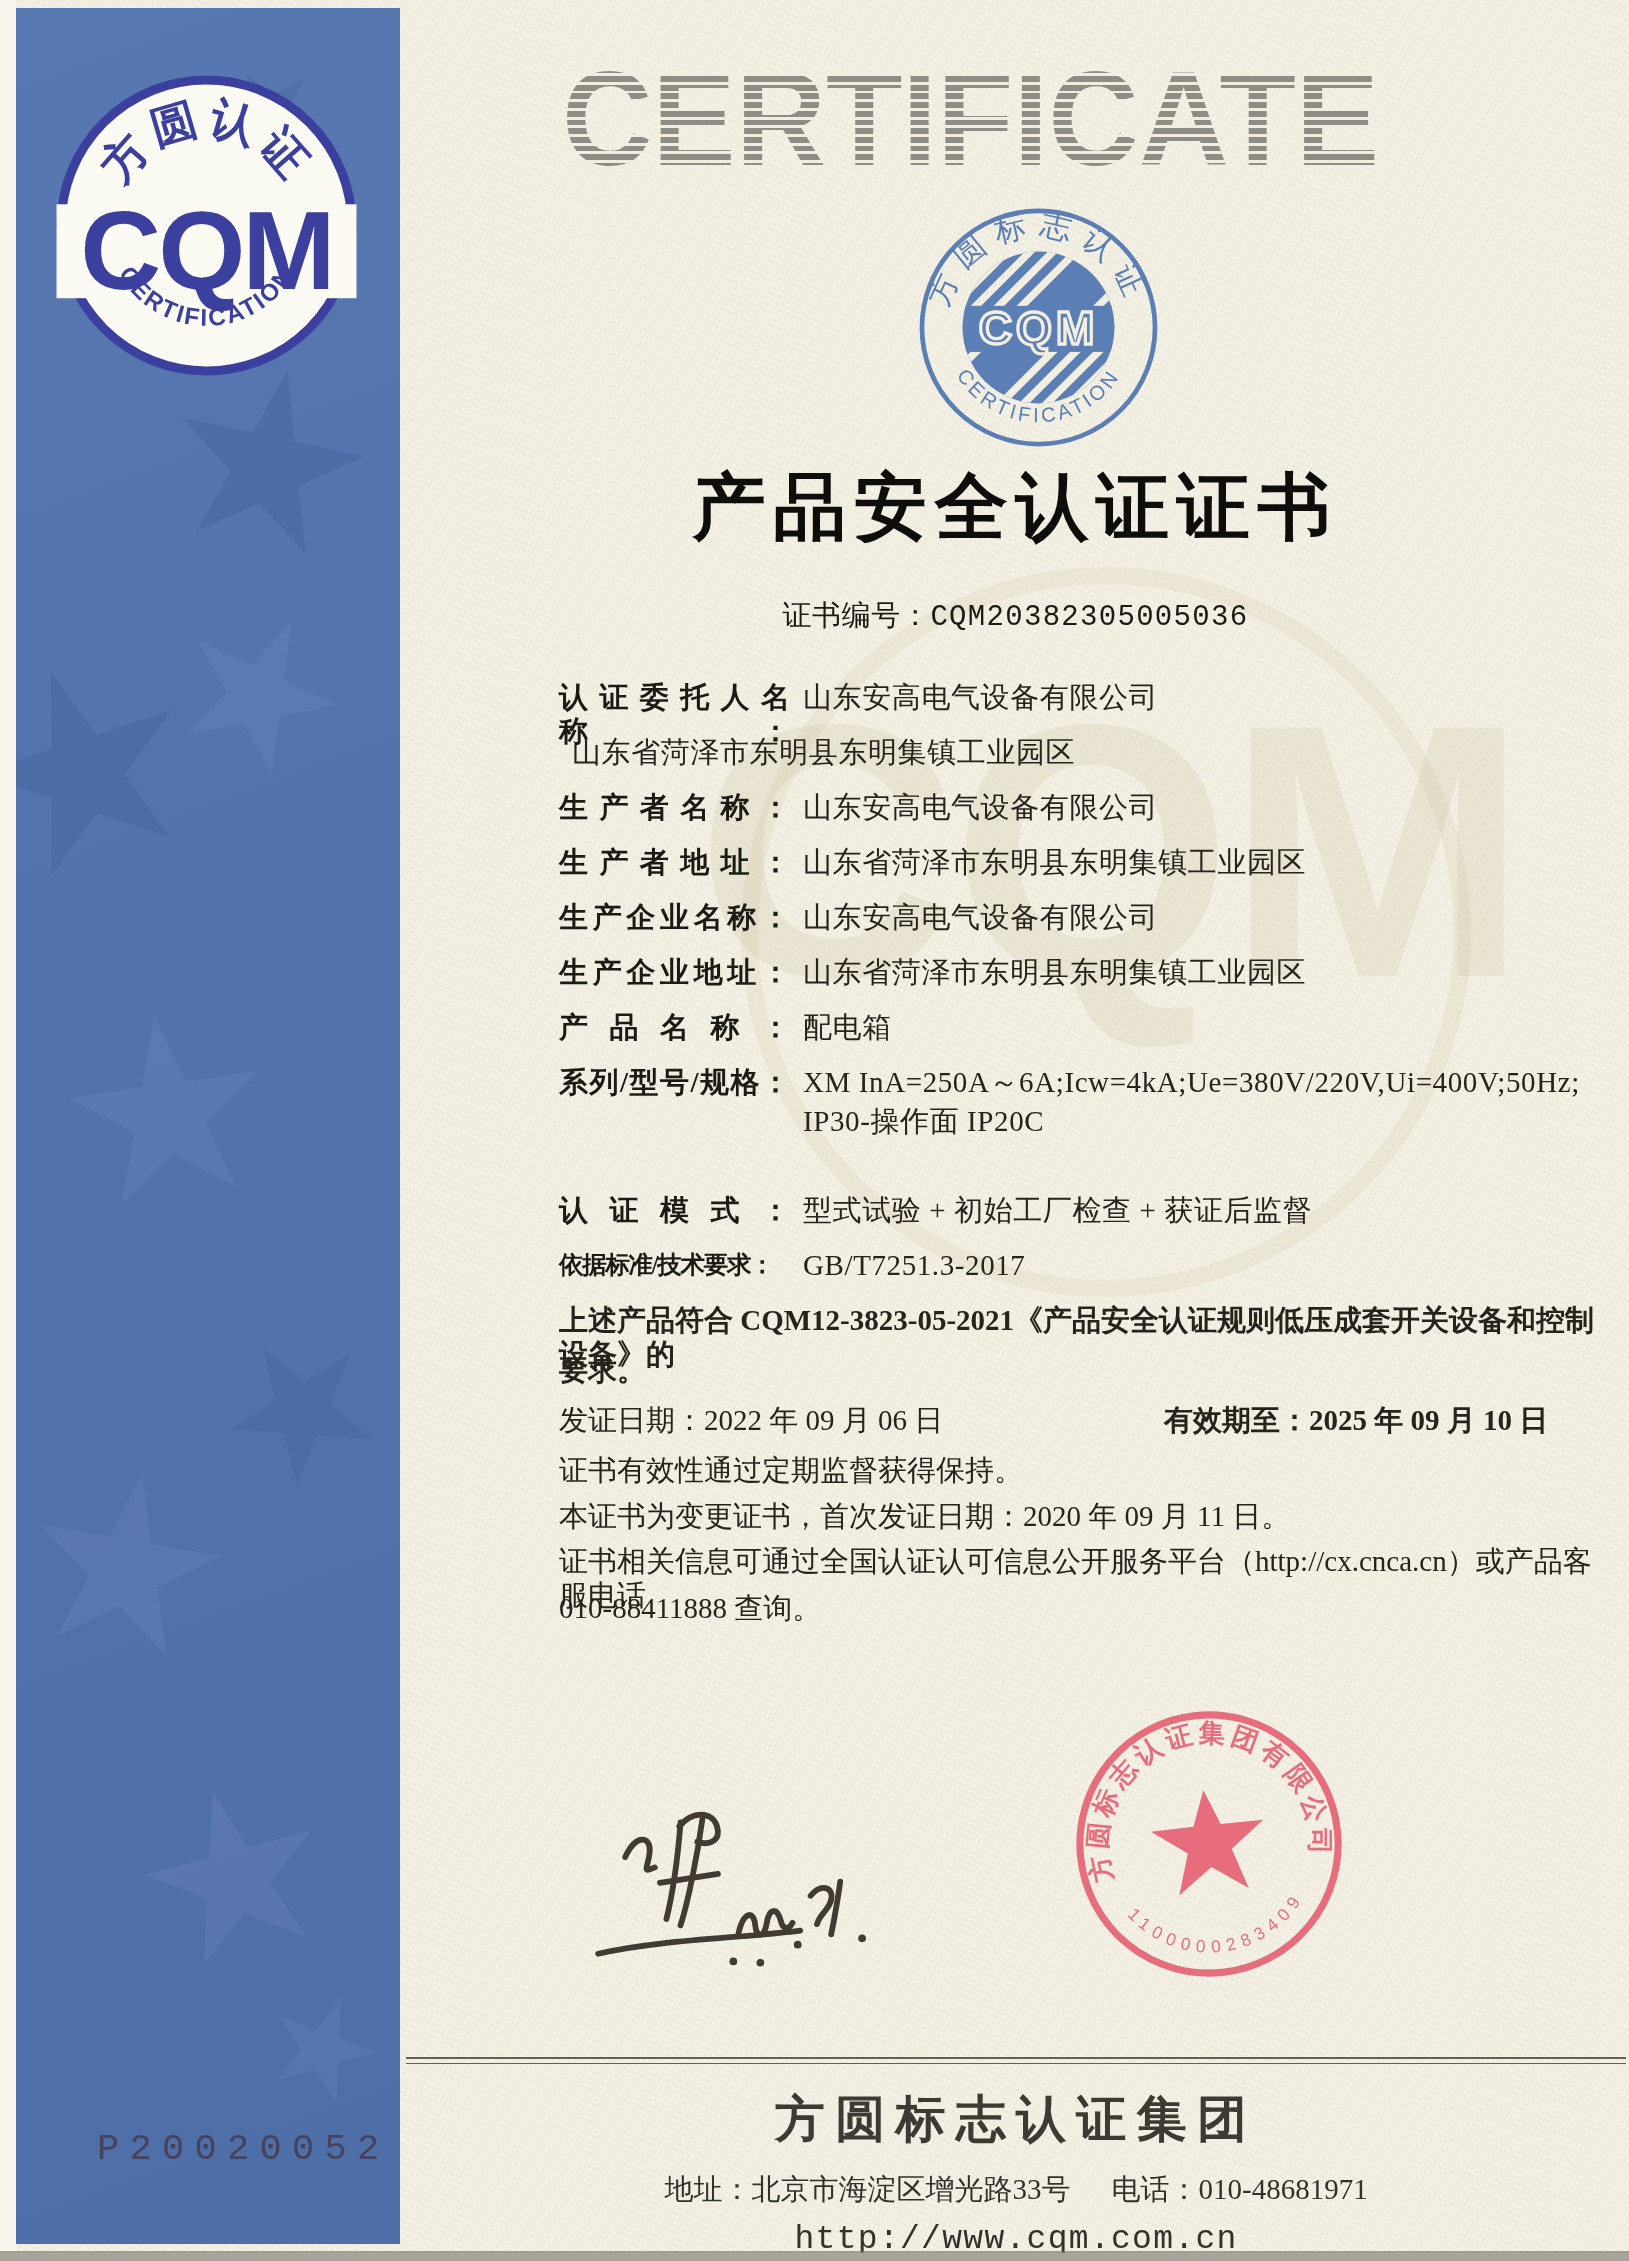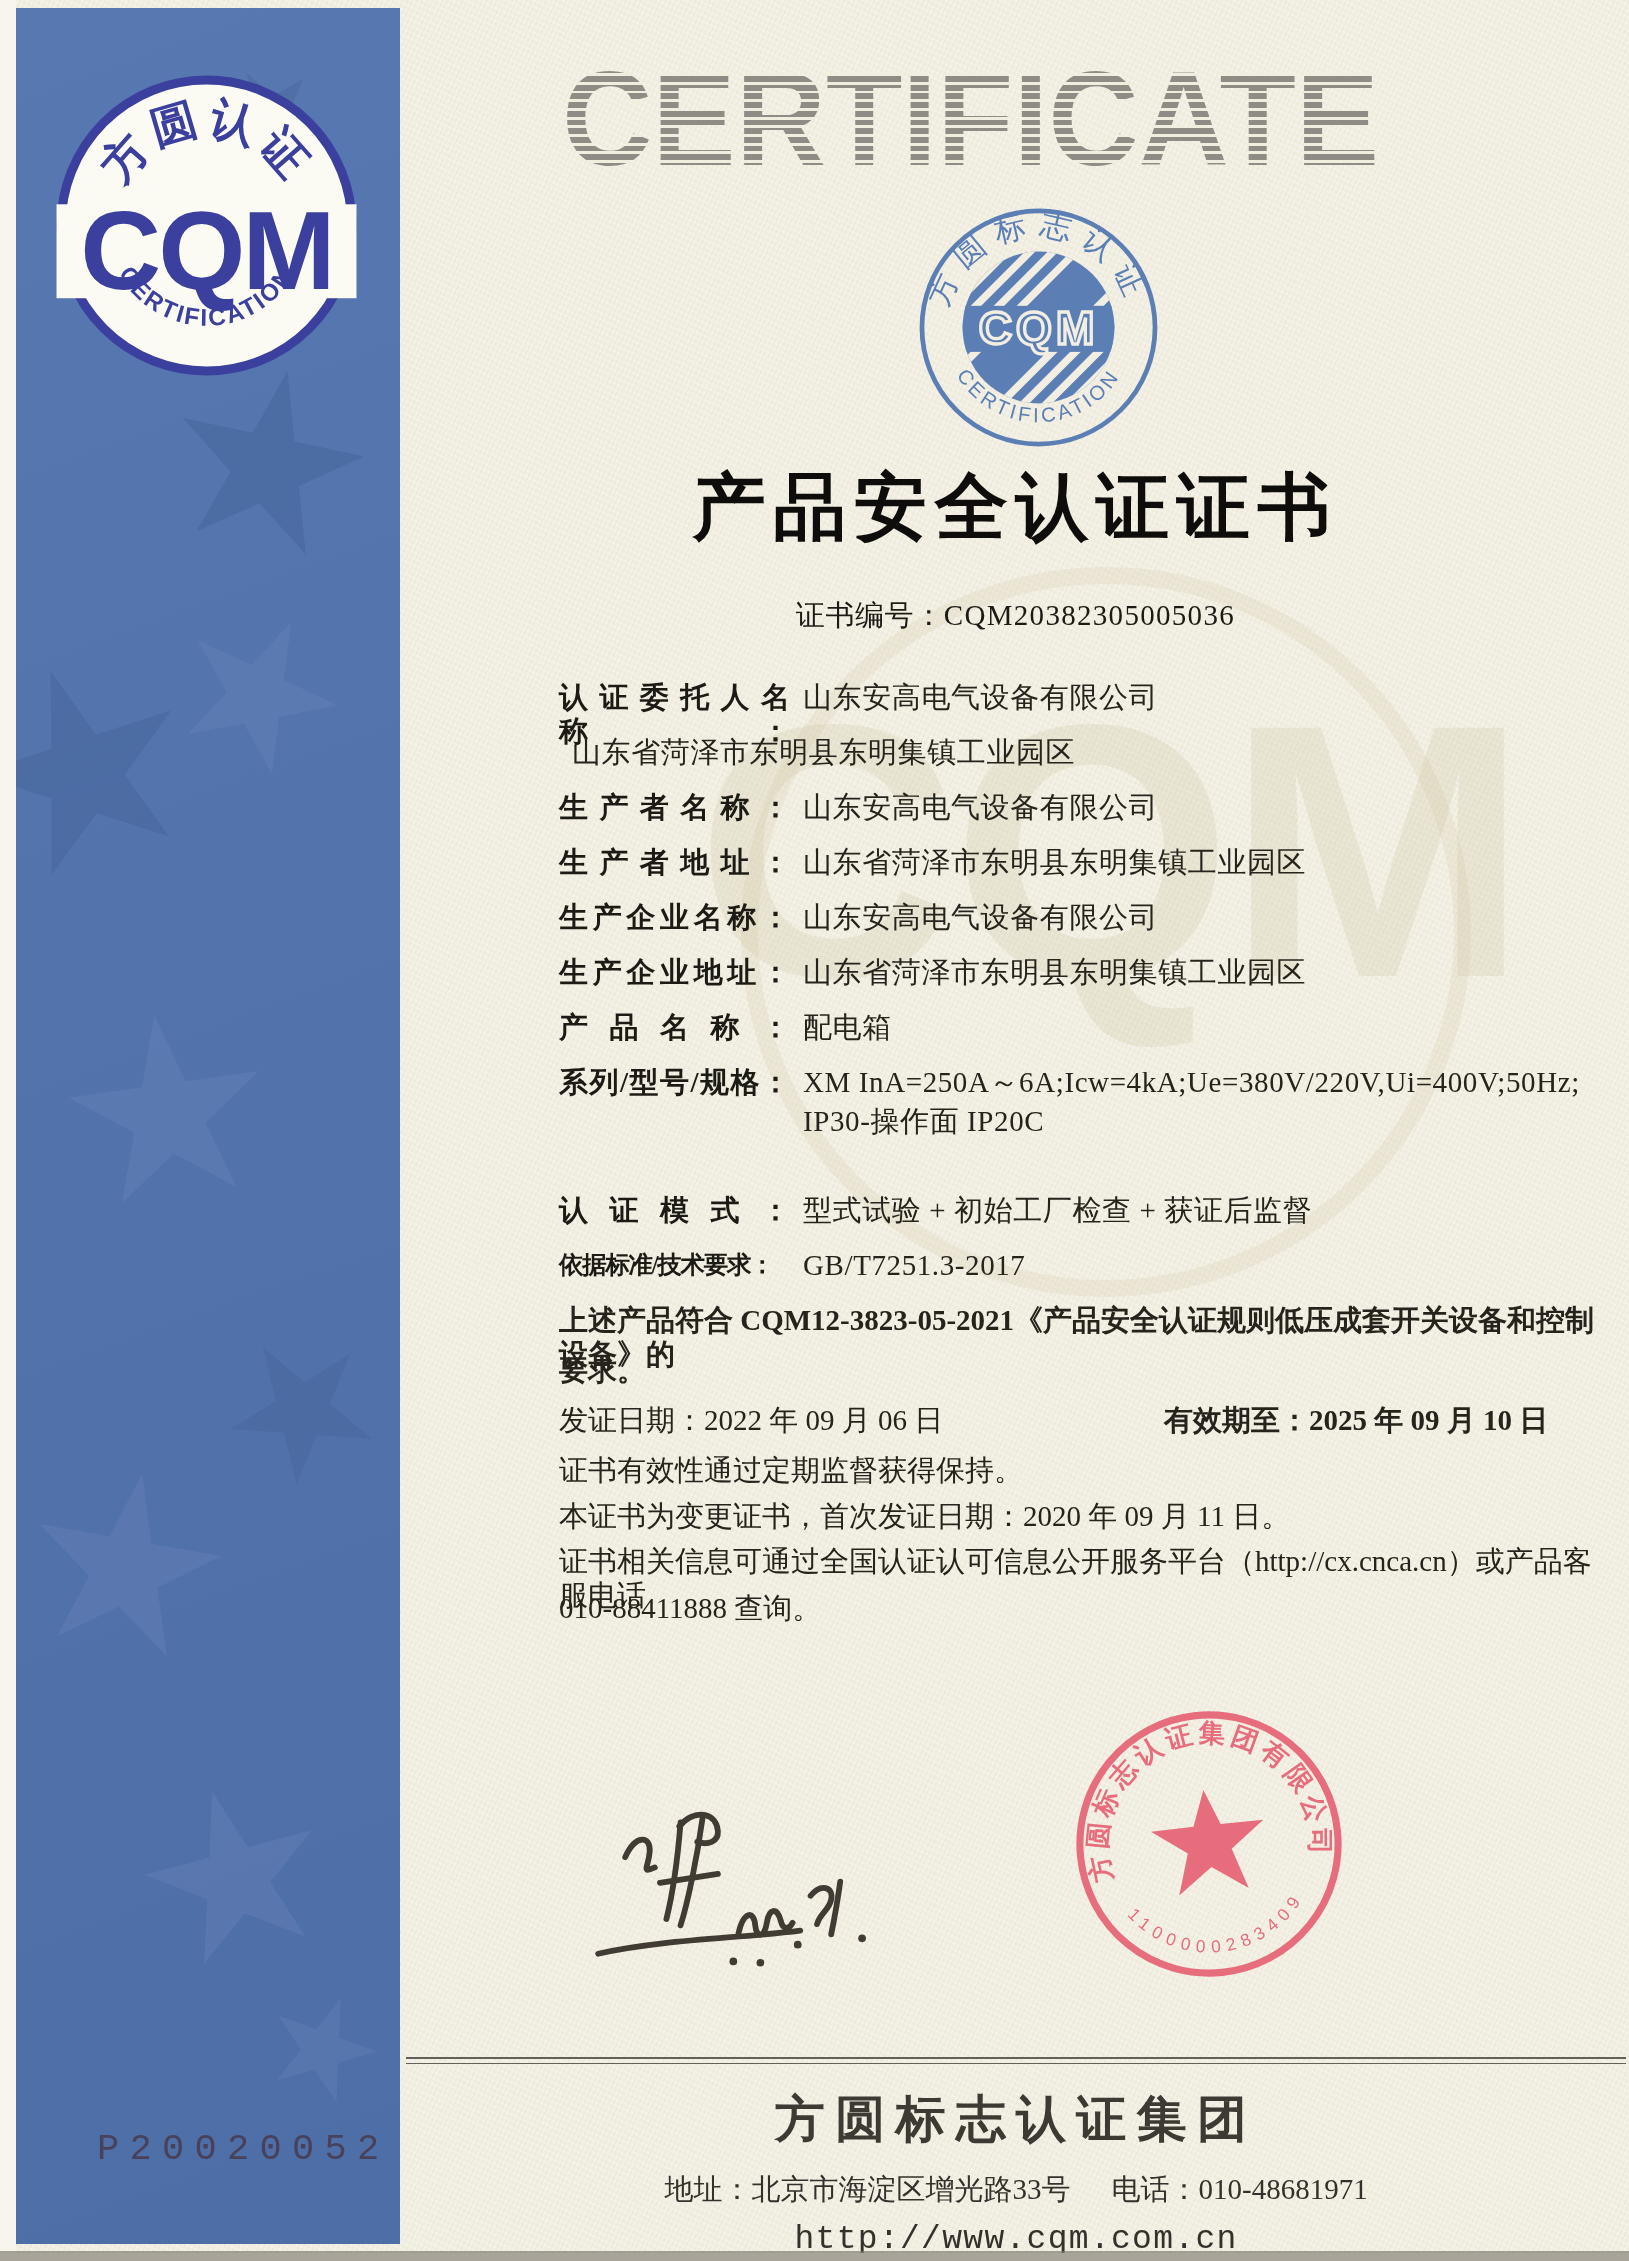--- a/index.html
+++ b/index.html
@@ -33,21 +33,21 @@
     font-family:"Liberation Sans",sans-serif;font-weight:700;font-size:133px;line-height:1.05;
     transform:scaleX(.94);transform-origin:left top;
     background:repeating-linear-gradient(180deg,#8f8c85 0 5.8px,#f1eee0 5.8px 8.7px);
     -webkit-background-clip:text;background-clip:text;color:transparent;}
   
   .emblem{position:absolute;left:903px;top:192px;width:271px;height:271px;z-index:2;}
   
   .cblock{position:absolute;left:406px;right:5.2px;text-align:center;z-index:2;}
   .title{top:459px;font-size:73px;font-weight:bold;letter-spacing:7.7px;color:#0e0d0b;}
   .certno{top:596px;font-size:29px;color:#1c1a15;letter-spacing:0.6px;}
-  .certno .val{letter-spacing:1.3px;}
+  .certno .val{letter-spacing:1.3px;font-family:Liberation Mono, monospace;}
   
   .content{position:absolute;left:559px;top:680px;width:1038px;z-index:2;
     font-size:29px;line-height:34px;color:#26231d;}
   .frow{display:flex;align-items:flex-start;}
   .h85{height:55px;} .h77{height:50px;} .h73{height:47px;} .h71{height:46px;}
   .h70{height:45px;} .h145{height:93px;}
   .flabel{display:inline-block;width:231px;flex:0 0 231px;font-weight:bold;color:#1c1a14;
     text-align:justify;text-align-last:justify;}
   .flabel.cond{font-size:24.5px;letter-spacing:-1.3px;text-align-last:auto;line-height:34px;}
   .fvalue{display:inline-block;padding-left:13px;letter-spacing:0.6px;}

